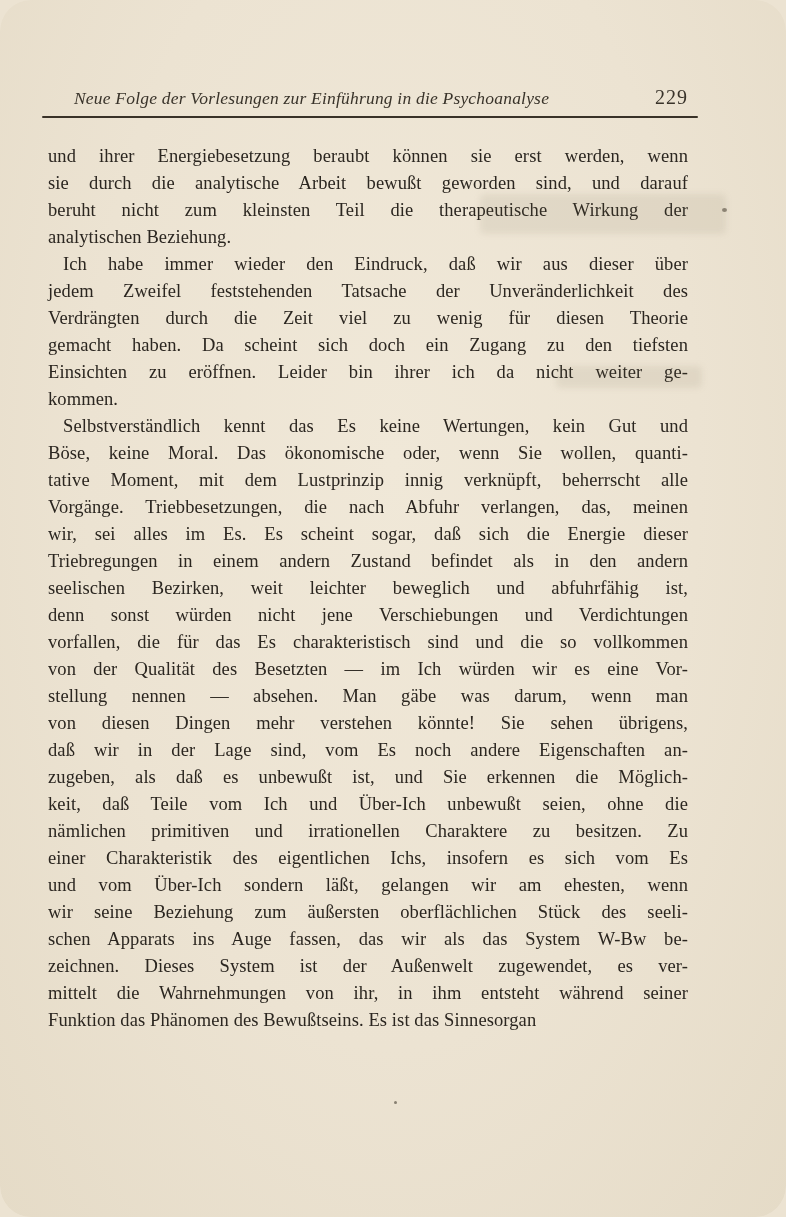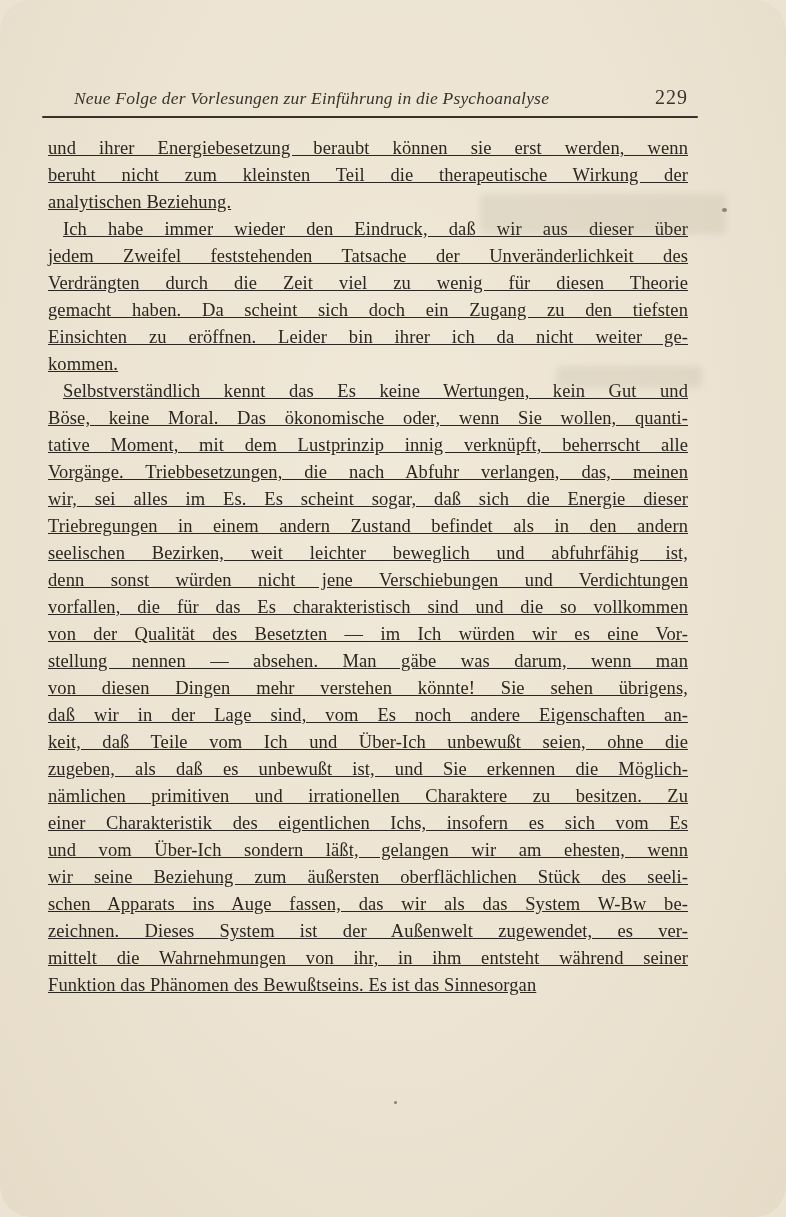--- a/index.html
+++ b/index.html
@@ -46,25 +46,24 @@
   }
   .head-rule {
     height: 2px;
     background: #393228;
     margin: 7px -10px 0 -6px;
     border: none;
   }
 
   
   .body-text {
-    margin-top: 17px;
+    margin-top: 25px;
     font-size: 18.5px;
     line-height: 27px;
     letter-spacing: 0.1px;
-    text-decoration: underline;
   }
   .paragraph { margin: 0; }
   .line {
     text-align: justify;
     text-align-last: justify;
     white-space: normal;
   }
   .line.last { text-align-last: left; }
   .line.indent { text-indent: 15px; }
 
@@ -97,20 +96,21 @@
       <span class="head-title">Neue Folge der Vorlesungen zur Einführung in die Psychoanalyse</span>
       <span class="page-number">229</span>
     </div>
     <div class="head-rule"></div>
   </header>
 
   <main class="body-text">
 
   <div class="paragraph">
         <div class="line">und ihrer Energiebesetzung beraubt können sie erst werden, wenn</div>
+        <div class="line">sie durch die analytische Arbeit bewußt geworden sind, und darauf</div>
         <div class="line">beruht nicht zum kleinsten Teil die therapeutische Wirkung der</div>
         <div class="line last">analytischen Beziehung.</div>
       </div>
       <div class="paragraph">
         <div class="line indent">Ich habe immer wieder den Eindruck, daß wir aus dieser über</div>
         <div class="line">jedem Zweifel feststehenden Tatsache der Unveränderlichkeit des</div>
         <div class="line">Verdrängten durch die Zeit viel zu wenig für diesen Theorie</div>
         <div class="line">gemacht haben. Da scheint sich doch ein Zugang zu den tiefsten</div>
         <div class="line">Einsichten zu eröffnen. Leider bin ihrer ich da nicht weiter ge-</div>
         <div class="line last">kommen.</div>
@@ -122,22 +122,22 @@
         <div class="line">Vorgänge. Triebbesetzungen, die nach Abfuhr verlangen, das, meinen</div>
         <div class="line">wir, sei alles im Es. Es scheint sogar, daß sich die Energie dieser</div>
         <div class="line">Triebregungen in einem andern Zustand befindet als in den andern</div>
         <div class="line">seelischen Bezirken, weit leichter beweglich und abfuhrfähig ist,</div>
         <div class="line">denn sonst würden nicht jene Verschiebungen und Verdichtungen</div>
         <div class="line">vorfallen, die für das Es charakteristisch sind und die so vollkommen</div>
         <div class="line">von der Qualität des Besetzten — im Ich würden wir es eine Vor-</div>
         <div class="line">stellung nennen — absehen. Man gäbe was darum, wenn man</div>
         <div class="line">von diesen Dingen mehr verstehen könnte! Sie sehen übrigens,</div>
         <div class="line">daß wir in der Lage sind, vom Es noch andere Eigenschaften an-</div>
+        <div class="line">zugeben, als daß es unbewußt ist, und Sie erkennen die Möglich-</div>
         <div class="line">keit, daß Teile vom Ich und Über-Ich unbewußt seien, ohne die</div>
-        <div class="line">zugeben, als daß es unbewußt ist, und Sie erkennen die Möglich-</div>
         <div class="line">nämlichen primitiven und irrationellen Charaktere zu besitzen. Zu</div>
         <div class="line">einer Charakteristik des eigentlichen Ichs, insofern es sich vom Es</div>
         <div class="line">und vom Über-Ich sondern läßt, gelangen wir am ehesten, wenn</div>
         <div class="line">wir seine Beziehung zum äußersten oberflächlichen Stück des seeli-</div>
         <div class="line">schen Apparats ins Auge fassen, das wir als das System W-Bw be-</div>
         <div class="line">zeichnen. Dieses System ist der Außenwelt zugewendet, es ver-</div>
         <div class="line">mittelt die Wahrnehmungen von ihr, in ihm entsteht während seiner</div>
         <div class="line last">Funktion das Phänomen des Bewußtseins. Es ist das Sinnesorgan</div>
       </div>
     </main>

